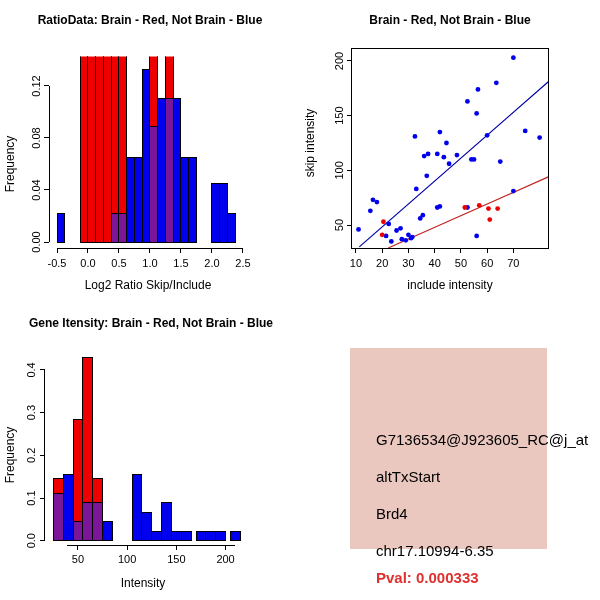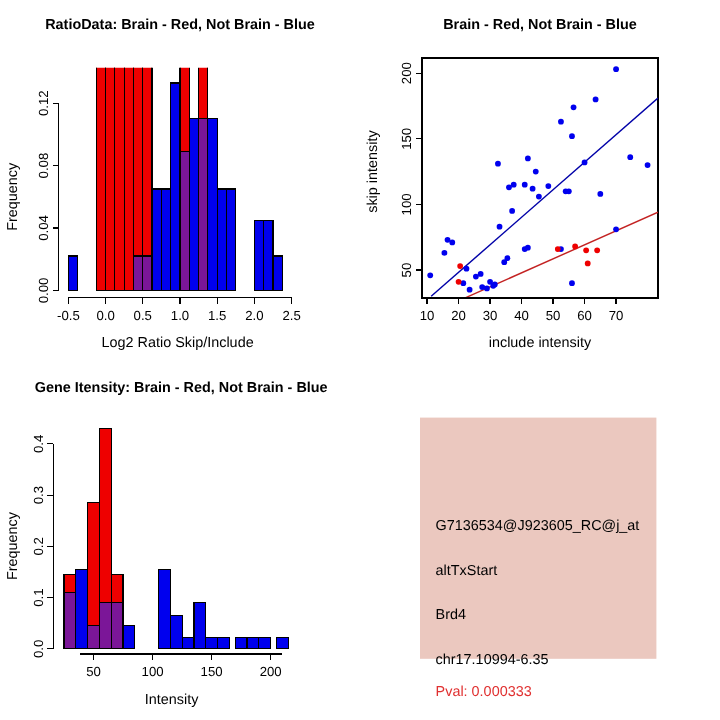--- a/index.html
+++ b/index.html
@@ -5,21 +5,21 @@
   html,body{margin:0;padding:0;background:#ffffff;}
   .canvas{position:relative;width:600px;height:600px;background:#fff;
           font-family:"Liberation Sans",sans-serif;}
   .panel{position:absolute;width:300px;height:300px;}
   #p1{left:0;top:0;} #p2{left:300px;top:0;} #p3{left:0;top:300px;} #p4{left:300px;top:300px;}
   svg text{fill:#000;font-family:"Liberation Sans",sans-serif;}
   .title{font-size:12px;font-weight:bold;text-anchor:middle;}
   .axlab{font-size:12px;text-anchor:middle;}
   .tick{font-size:11px;text-anchor:middle;}
   .infobox{position:absolute;left:50px;top:48px;width:197px;height:201px;}
-  .infobox p{position:absolute;left:13px;margin:0;font-size:12px;color:#000;white-space:nowrap;}
+  .infobox p{position:absolute;left:26px;margin:0;font-size:15px;color:#000;white-space:nowrap;}
   .l0{top:83px;} .l1{top:120px;} .l2{top:157px;text-align:right;} .l3{top:194px;}
   .l4{top:221px;color:#e03030 !important;}
 </style>
 </head>
 <body>
 
 <div class="canvas">
 
   <svg id="p1" class="panel" viewBox="0 0 300 300">
     <defs>
@@ -230,17 +230,17 @@
     <text class="axlab" x="143" y="287">Intensity</text>
     <text class="axlab" x="14" y="155" transform="rotate(-90 14 155)">Frequency</text>
   </svg>
 
   <div id="p4" class="panel">
     <div class="infobox" id="infobox" style="background: rgb(235, 200, 191);">
       <p class="l0">G7136534@J923605_RC@j_at</p>
       <p class="l1">altTxStart</p>
       <p class="l2">Brd4</p>
       <p class="l3">chr17.10994-6.35</p>
-      <p class="l4" style="color: rgb(224, 48, 48);">Pval: 0.000333</p>
+      <p class="l4" style="color: rgb(224, 48, 48); font-weight: bold;">Pval: 0.000333</p>
     </div>
   </div>
 
 </div>
 
 </body></html>

